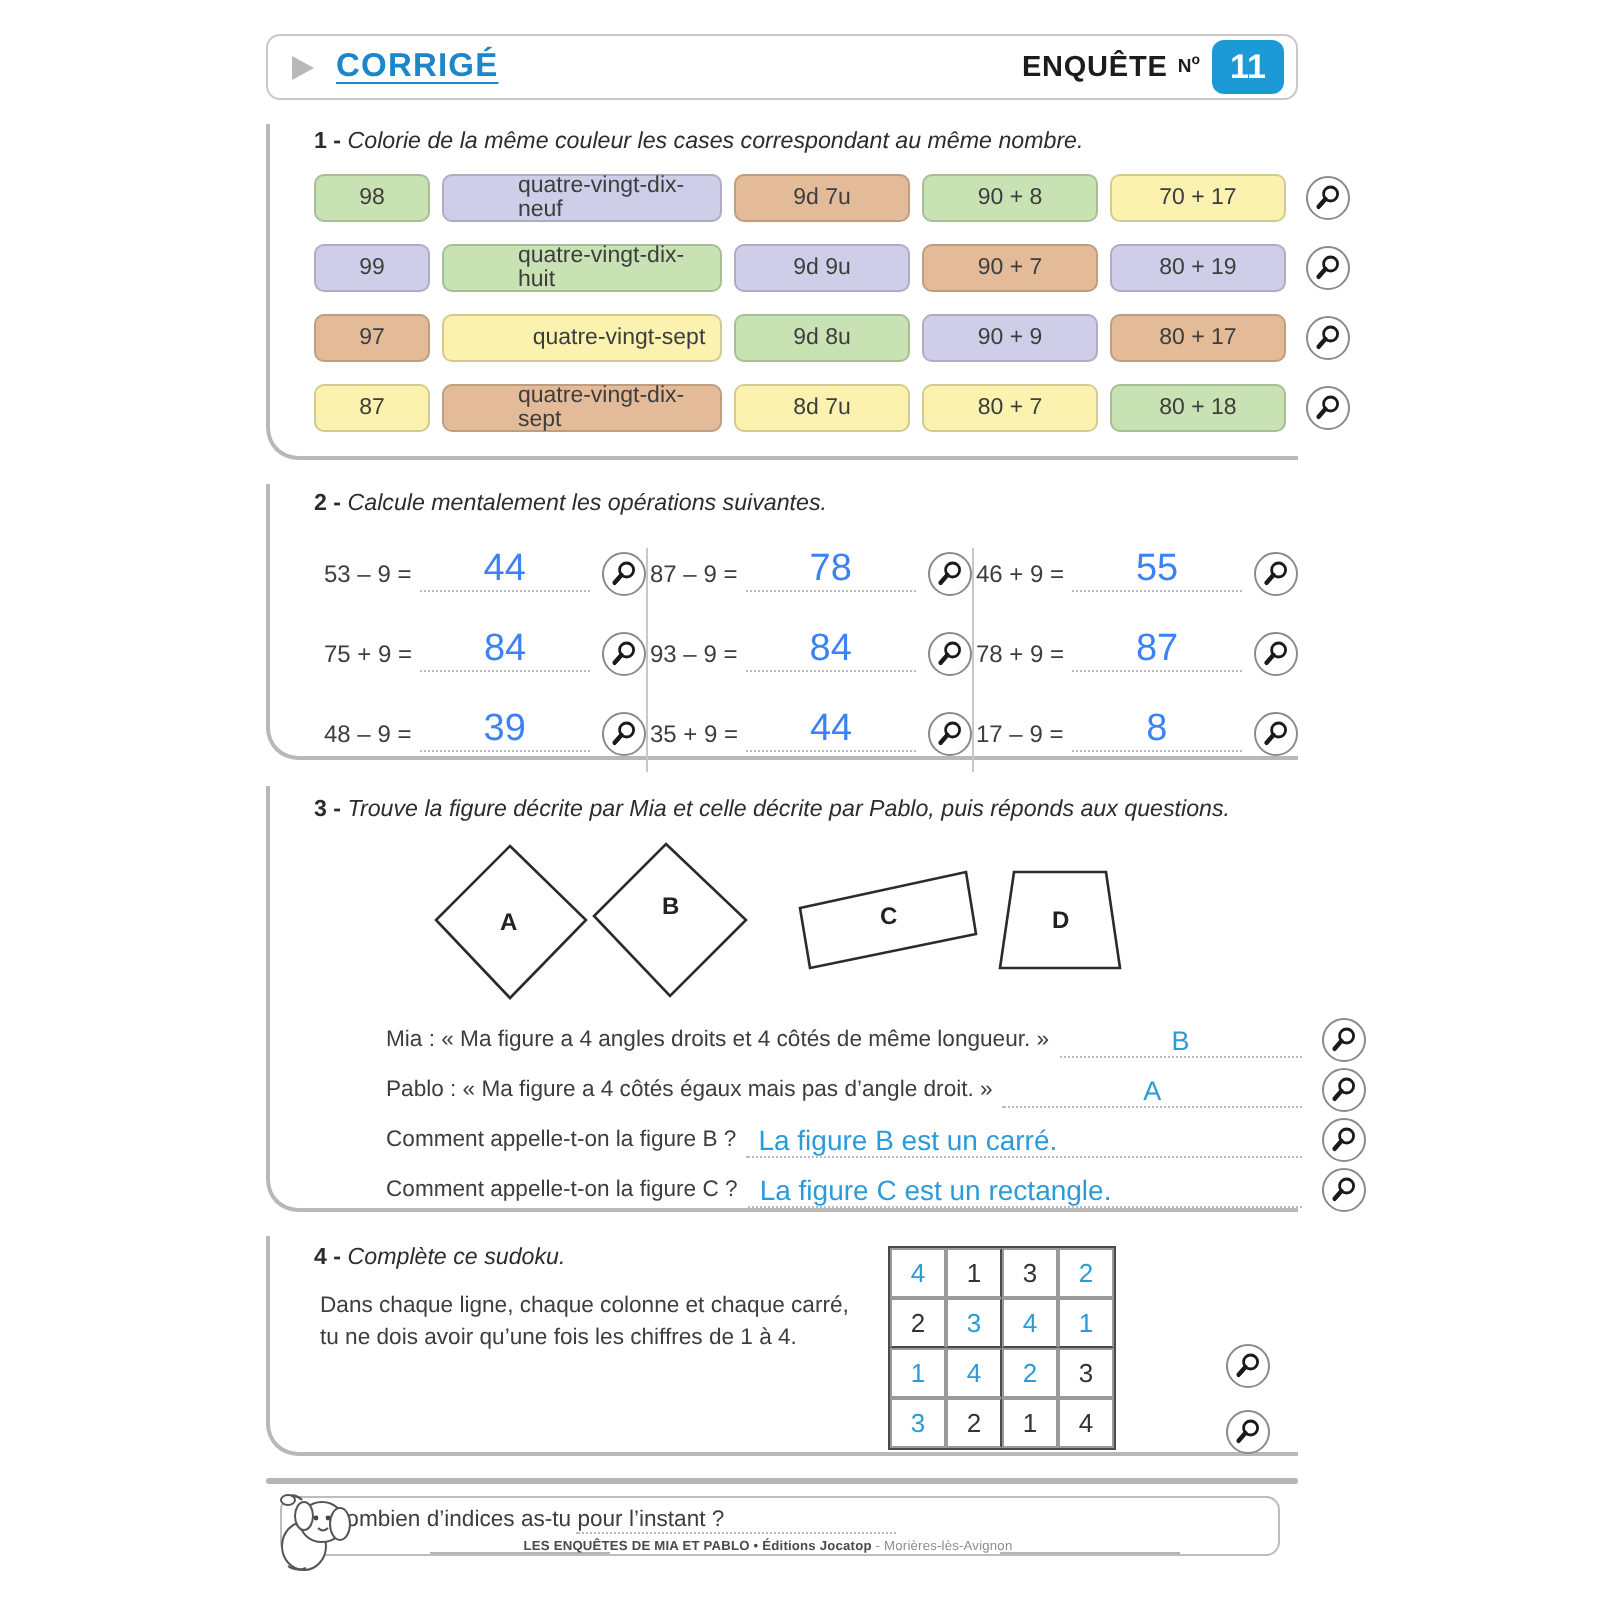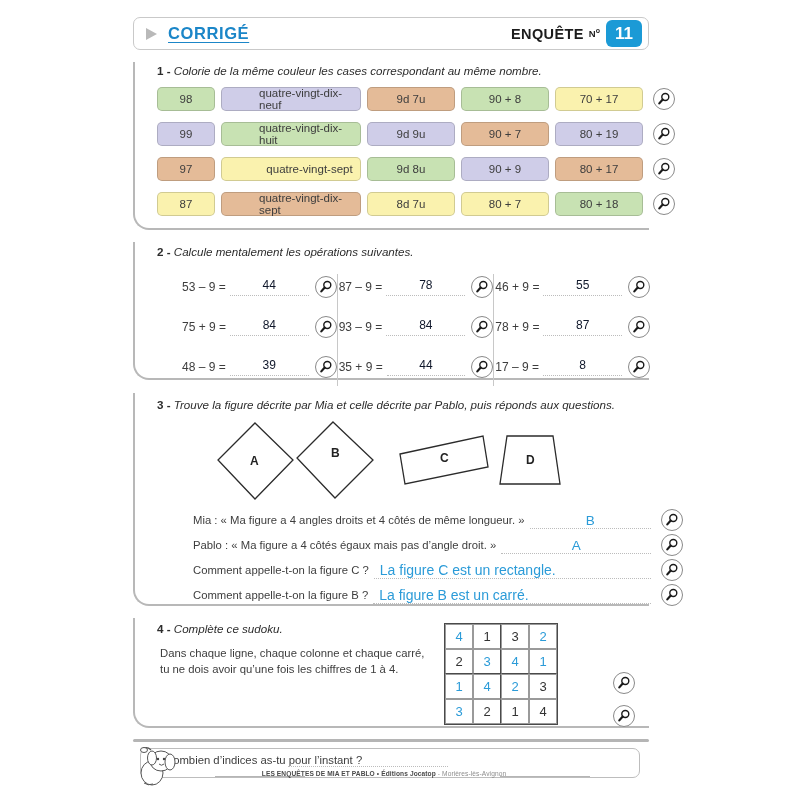--- a/index.html
+++ b/index.html
@@ -68,37 +68,37 @@
   .mag {
     width: 22px; height: 22px; border-radius: 50%;
     border: 1.1px solid #8a8a8a; background: #fff;
     display: flex; align-items: center; justify-content: center;
     flex: none;
   }
   .mag svg { display: block; }
 
   
   .ex2 { position: absolute; left: 160px; top: 272px; width: 490px; }
-  .ex2-grid { display: flex; margin-left: 20px; }
+  .ex2-grid { display: flex; }
   .ex2-col { width: 163px; position: relative; }
   .ex2-col.sep::before {
     content: ""; position: absolute; left: 0px; top: 2px; bottom: 6px;
     width: 1px; background: #c8c8c8;
   }
   .op-row { display: flex; align-items: center; height: 30px; margin-bottom: 10px; padding-left: 2px; }
   .op-lbl { font-size: 12px; color: #3d3d3d; white-space: nowrap; }
   .ans-line {
     position: relative; flex: 1; margin: 0 6px 0 4px; height: 18px;
     display: flex; align-items: center; justify-content: center;
   }
   .ans-line::after {
     content: ""; position: absolute; left: 0; right: 0; bottom: 0;
     border-bottom: 1.3px dotted #bcbcbc;
   }
-  .ans { color: #0f172a; font-size: 12px; position: relative; top: -2px; }
+  .ans { color: #3b82f6; font-size: 19px; position: relative; top: -2px; }
 
   
   .shapes { position: absolute; left: 215px; top: 420px; width: 360px; height: 80px; }
   .shape-lbl {
     position: absolute; font-size: 12px; font-weight: bold; color: #222;
   }
   .qa { position: absolute; left: 160px; top: 510px; width: 490px; margin-left: 33px; }
   .qa-row { display: flex; align-items: center; height: 20px; margin-bottom: 5px; }
   .qa-q { font-size: 11.3px; color: #3d3d3d; white-space: nowrap; }
   .qa-line {
@@ -379,35 +379,35 @@
           <span class="qa-ans ctr">A</span>
         </span>
         <div class="mag">
           <svg width="14" height="14" viewBox="0 0 14 14">
             <circle cx="8.3" cy="5" r="3.5" fill="none" stroke="#1a1a1a" stroke-width="1.4"></circle>
             <line x1="5.7" y1="7.5" x2="2.3" y2="11.4" stroke="#1a1a1a" stroke-width="2.2" stroke-linecap="round"></line>
           </svg>
         </div>
       </div>
       <div class="qa-row">
+        <span class="qa-q">Comment appelle-t-on la figure B ?</span>
+        <span class="qa-line">
+          <span class="qa-ans big" style="margin-left: 6px;">La figure B est un carré.</span>
+        </span>
+        <div class="mag">
+          <svg width="14" height="14" viewBox="0 0 14 14">
+            <circle cx="8.3" cy="5" r="3.5" fill="none" stroke="#1a1a1a" stroke-width="1.4"></circle>
+            <line x1="5.7" y1="7.5" x2="2.3" y2="11.4" stroke="#1a1a1a" stroke-width="2.2" stroke-linecap="round"></line>
+          </svg>
+        </div>
+      </div>
+      <div class="qa-row">
         <span class="qa-q">Comment appelle-t-on la figure C ?</span>
         <span class="qa-line">
           <span class="qa-ans big" style="margin-left: 6px;">La figure C est un rectangle.</span>
-        </span>
-        <div class="mag">
-          <svg width="14" height="14" viewBox="0 0 14 14">
-            <circle cx="8.3" cy="5" r="3.5" fill="none" stroke="#1a1a1a" stroke-width="1.4"></circle>
-            <line x1="5.7" y1="7.5" x2="2.3" y2="11.4" stroke="#1a1a1a" stroke-width="2.2" stroke-linecap="round"></line>
-          </svg>
-        </div>
-      </div>
-      <div class="qa-row">
-        <span class="qa-q">Comment appelle-t-on la figure B ?</span>
-        <span class="qa-line">
-          <span class="qa-ans big" style="margin-left: 6px;">La figure B est un carré.</span>
         </span>
         <div class="mag">
           <svg width="14" height="14" viewBox="0 0 14 14">
             <circle cx="8.3" cy="5" r="3.5" fill="none" stroke="#1a1a1a" stroke-width="1.4"></circle>
             <line x1="5.7" y1="7.5" x2="2.3" y2="11.4" stroke="#1a1a1a" stroke-width="2.2" stroke-linecap="round"></line>
           </svg>
         </div>
       </div>
     </div>
 

